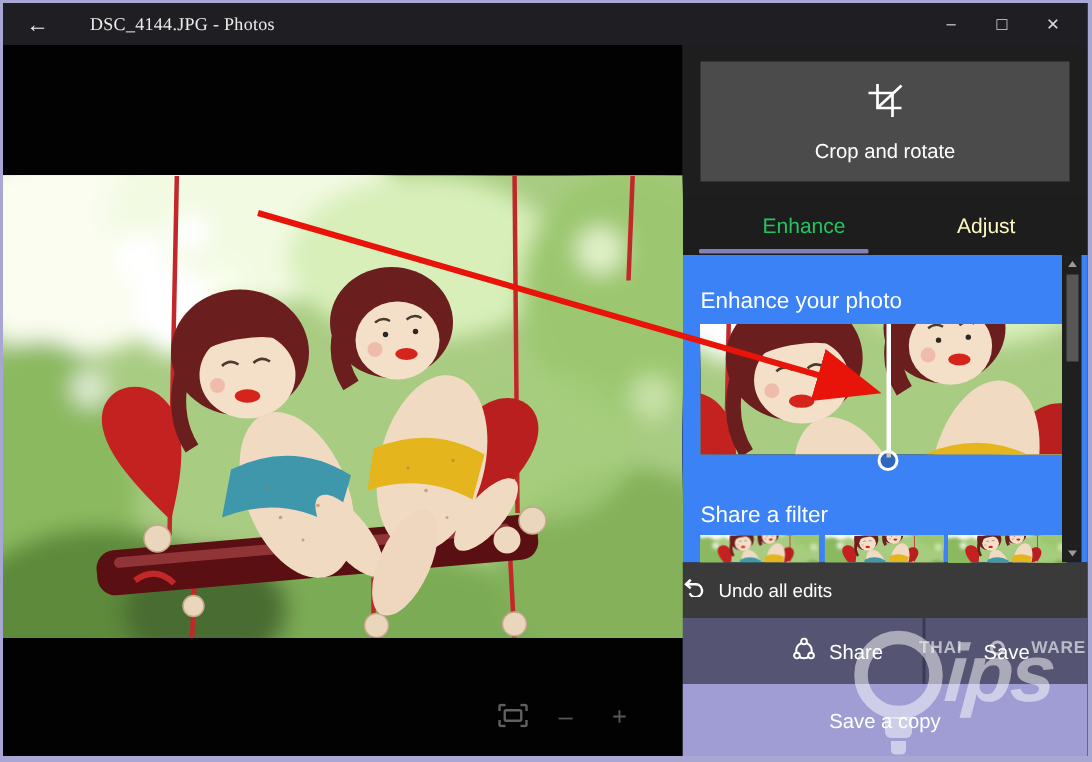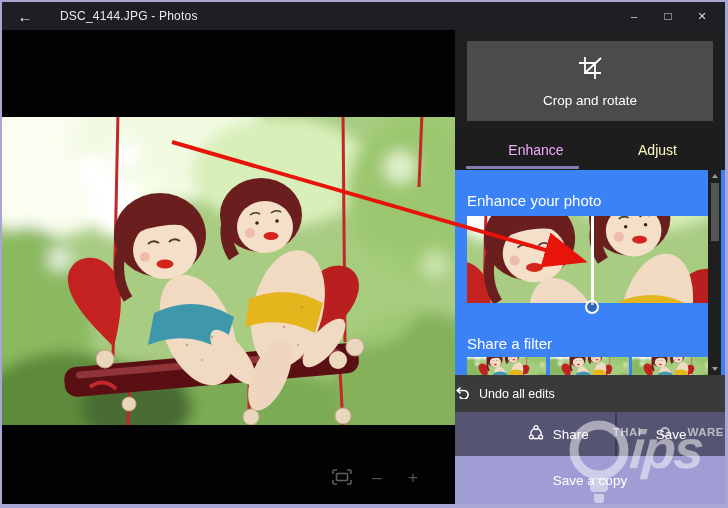--- a/index.html
+++ b/index.html
@@ -7,40 +7,40 @@
   body {
     position:relative; overflow:hidden;
     background:#a8a6d2;
     font-family:"Liberation Sans", sans-serif;
     -webkit-font-smoothing:antialiased;
   }
   
   .window { position:absolute; left:2px; top:2px; width:723px; height:502px; background:#010101; }
   .titlebar { position:absolute; left:0; top:0; width:723px; height:28px; background:#1f1f23; display:flex; align-items:center; }
   .back-btn { width:46px; height:28px; display:flex; align-items:center; justify-content:center; color:#f0f0f0; font-size:15px; cursor:pointer; }
-  .title-text { color:#ececec; font-size:12px; letter-spacing:.2px; margin-left:12px; }
+  .title-text { color:#ececec; font-size:12px; letter-spacing:.2px; margin-left:12px;font-family:Liberation Serif, serif; }
   .win-controls { position:absolute; right:6px; top:0; height:28px; display:flex; }
   .win-btn { width:34px; height:28px; display:flex; align-items:center; justify-content:center; color:#d8d8d8; font-size:11px; }
   .win-btn.max { font-size:12px; }
   
   .canvas { position:absolute; left:0; top:28px; width:453px; height:474px; background:#020202; overflow:hidden; }
   .photo { position:absolute; left:0; top:87px; width:453px; height:308px; }
   .photo svg { display:block; }
   .zoom-controls { position:absolute; left:330px; top:434px; width:116px; height:26px; display:flex; align-items:center; gap:14px; color:#606060; }
   .fit-icon svg { display:block; }
   .zoom-glyph { font-size:17px; color:#585858; line-height:1; width:22px; text-align:center; }
   
   .panel { position:absolute; left:453px; top:28px; width:224px; height:474px; background:#1c1c1c; }
   .sec-crop { position:absolute; left:0; top:0; width:270px; height:100px; background:#1e1e1e; }
   .crop-btn { position:absolute; left:12px; top:11px; width:246px; height:80px; background:#4b4b4b; color:#fff;
               display:flex; flex-direction:column; align-items:center; justify-content:center; gap:8px; cursor:pointer; }
   .crop-btn .lbl { font-size:13.5px; }
   .tabs { position:absolute; left:0; top:100px; width:270px; height:40px; display:flex; background:#1d1d1d; }
   .tab { position:relative; width:135px; height:40px; display:flex; align-items:center; justify-content:center; color:#fef9c3; font-size:14px; cursor:pointer; }
-  .tab.active { color:#f0abfc;padding-left:27px; }
+  .tab.active { color:#22c55e;padding-left:27px; }
   .tab.active .underline { position:absolute; left:11px; bottom:1px; width:113px; height:3px; background:#8280b4; border-radius:1px; }
   .scroll { position:absolute; left:0; top:140px; width:270px; height:205px; background:#3b82f6; overflow:hidden; }
   .heading { position:absolute; left:12px; color:#ffffff; font-size:15px; }
   .h-enhance { top:22px; }
   .h-filter { top:165px; }
   .enh-thumb { position:absolute; left:12px; top:46px; width:243px; height:87px; overflow:hidden; background:#333; }
   .enh-slider-line { position:absolute; left:135.5px; top:46px; width:3px; height:89px; background:#ffffff; }
   .enh-handle { position:absolute; left:130px; top:130px; width:14px; height:14px; border:2.5px solid #ffffff; border-radius:50%; background:rgba(20,20,20,.25); }
   .filters { position:absolute; left:0; top:187px; width:270px; height:18px; }
   .filter-thumb { position:absolute; top:0; width:79px; height:18px; overflow:hidden; cursor:pointer; }

